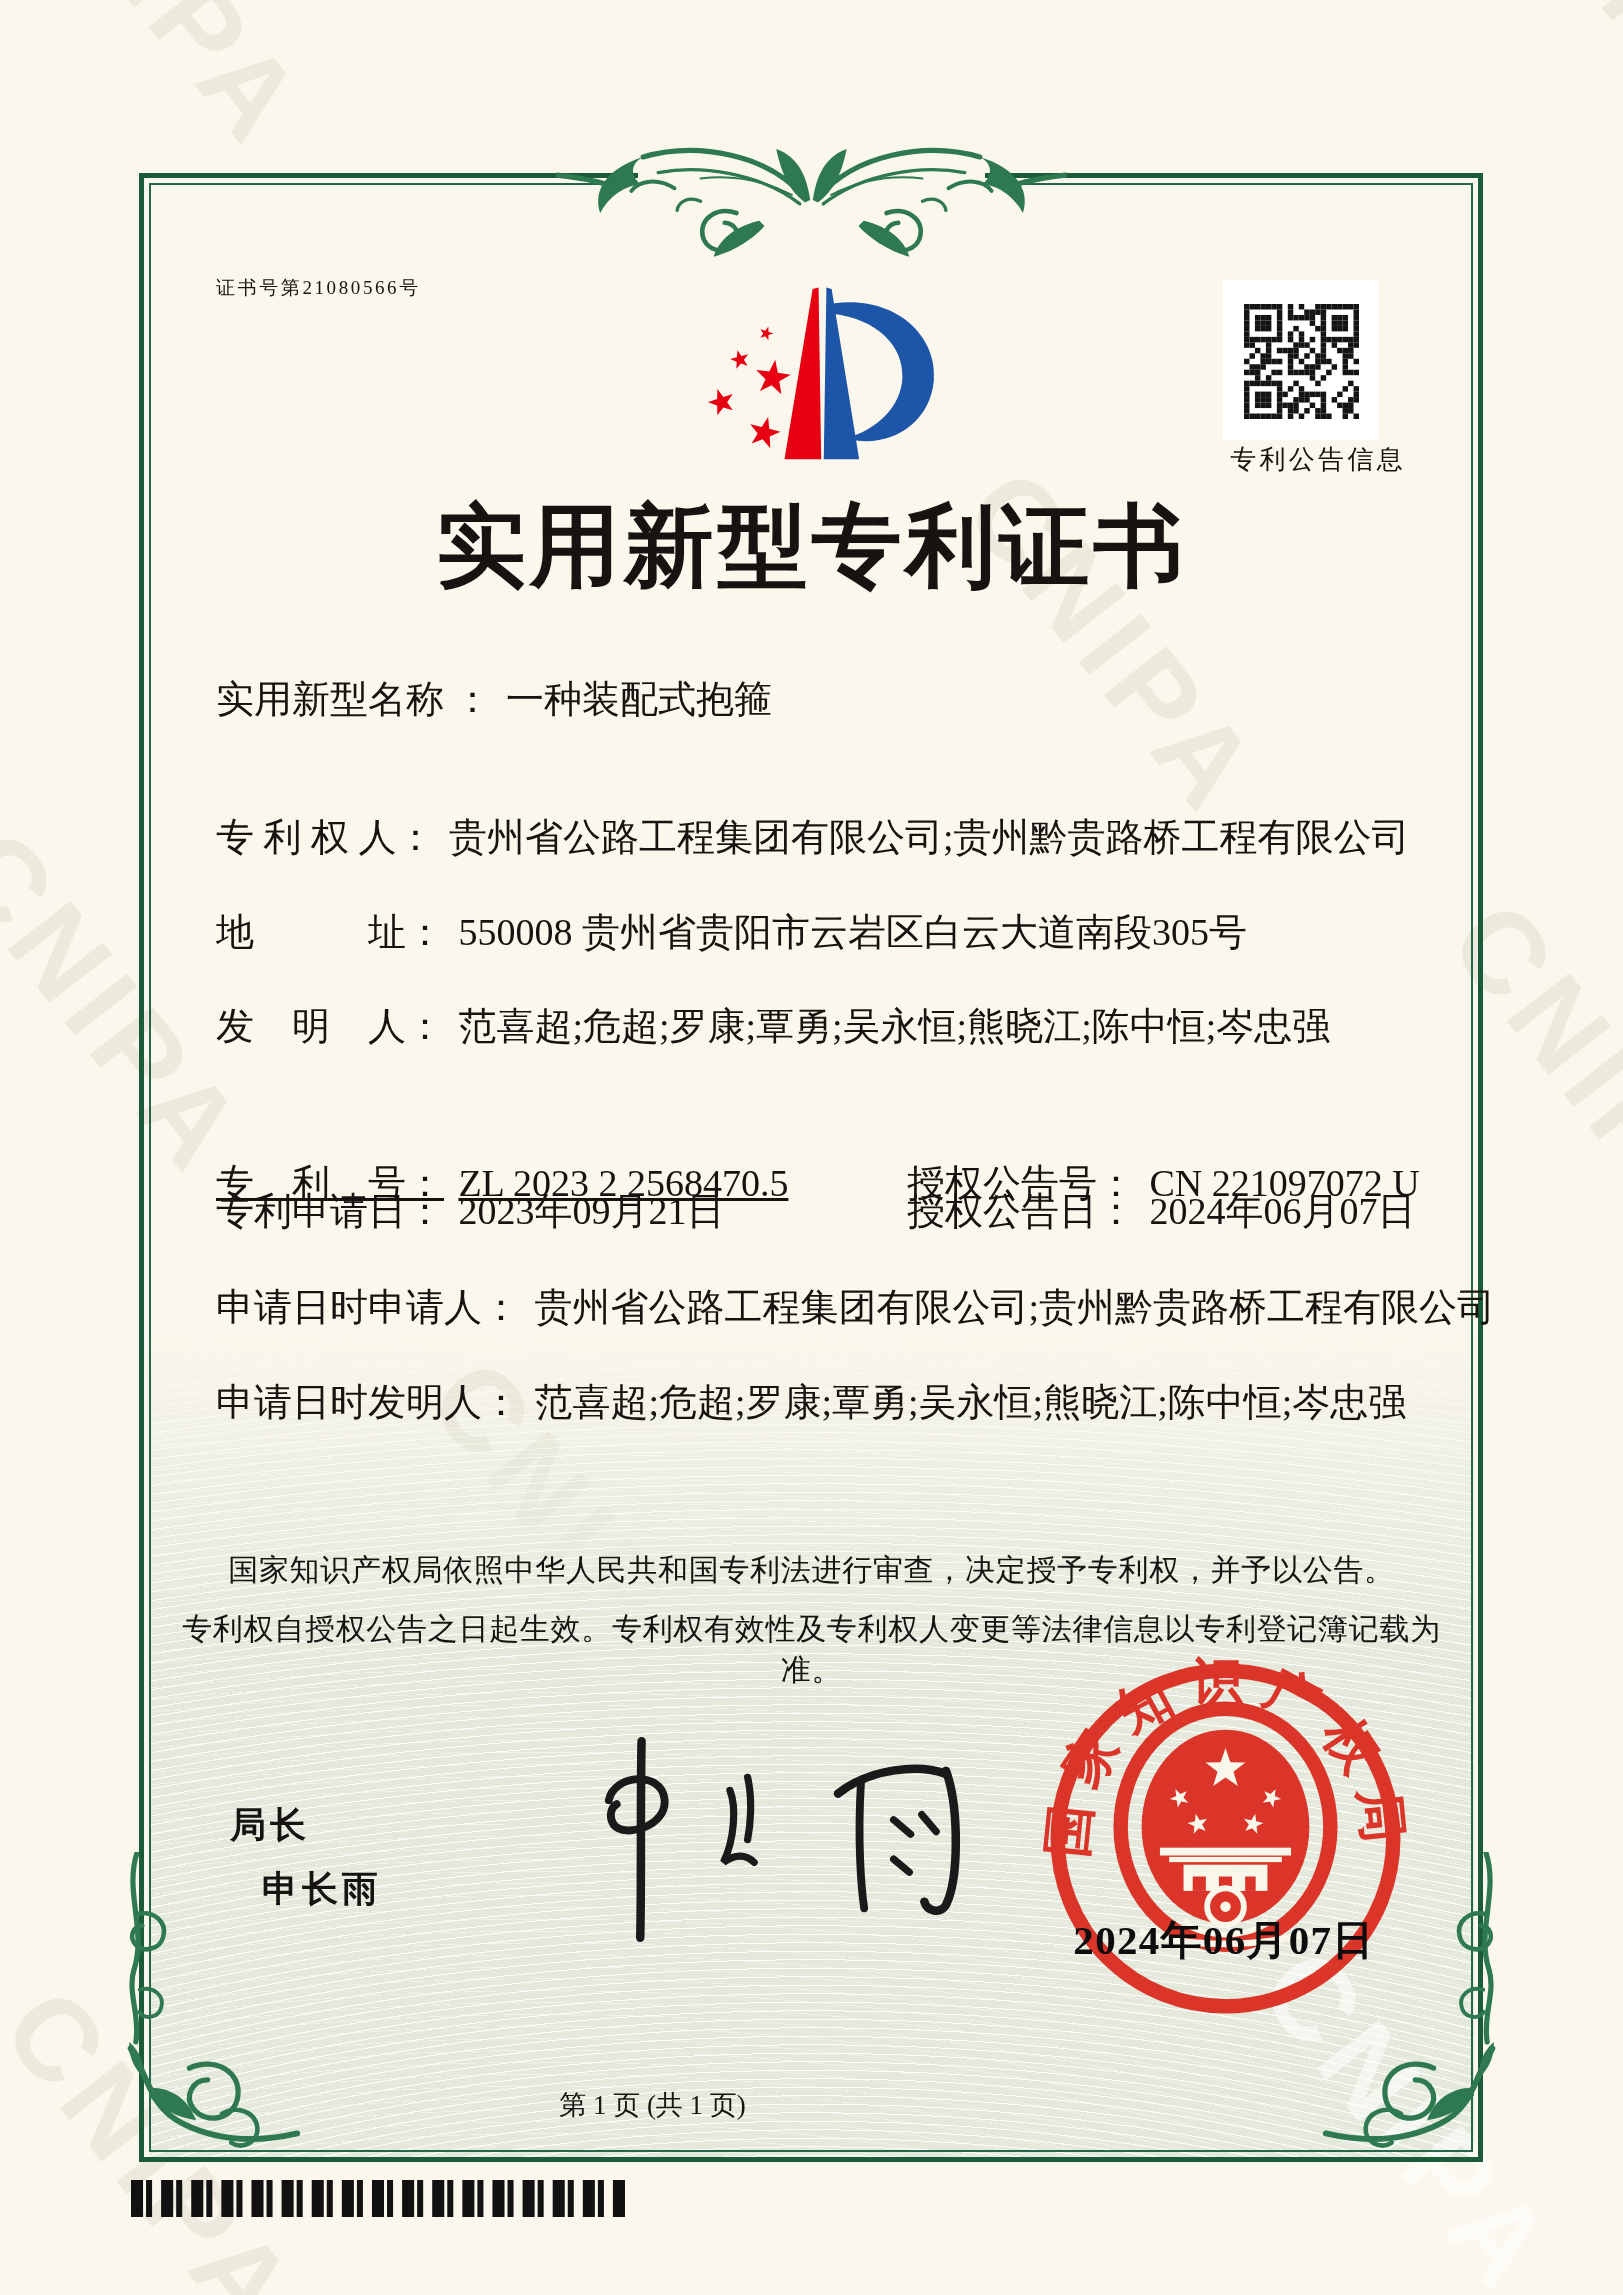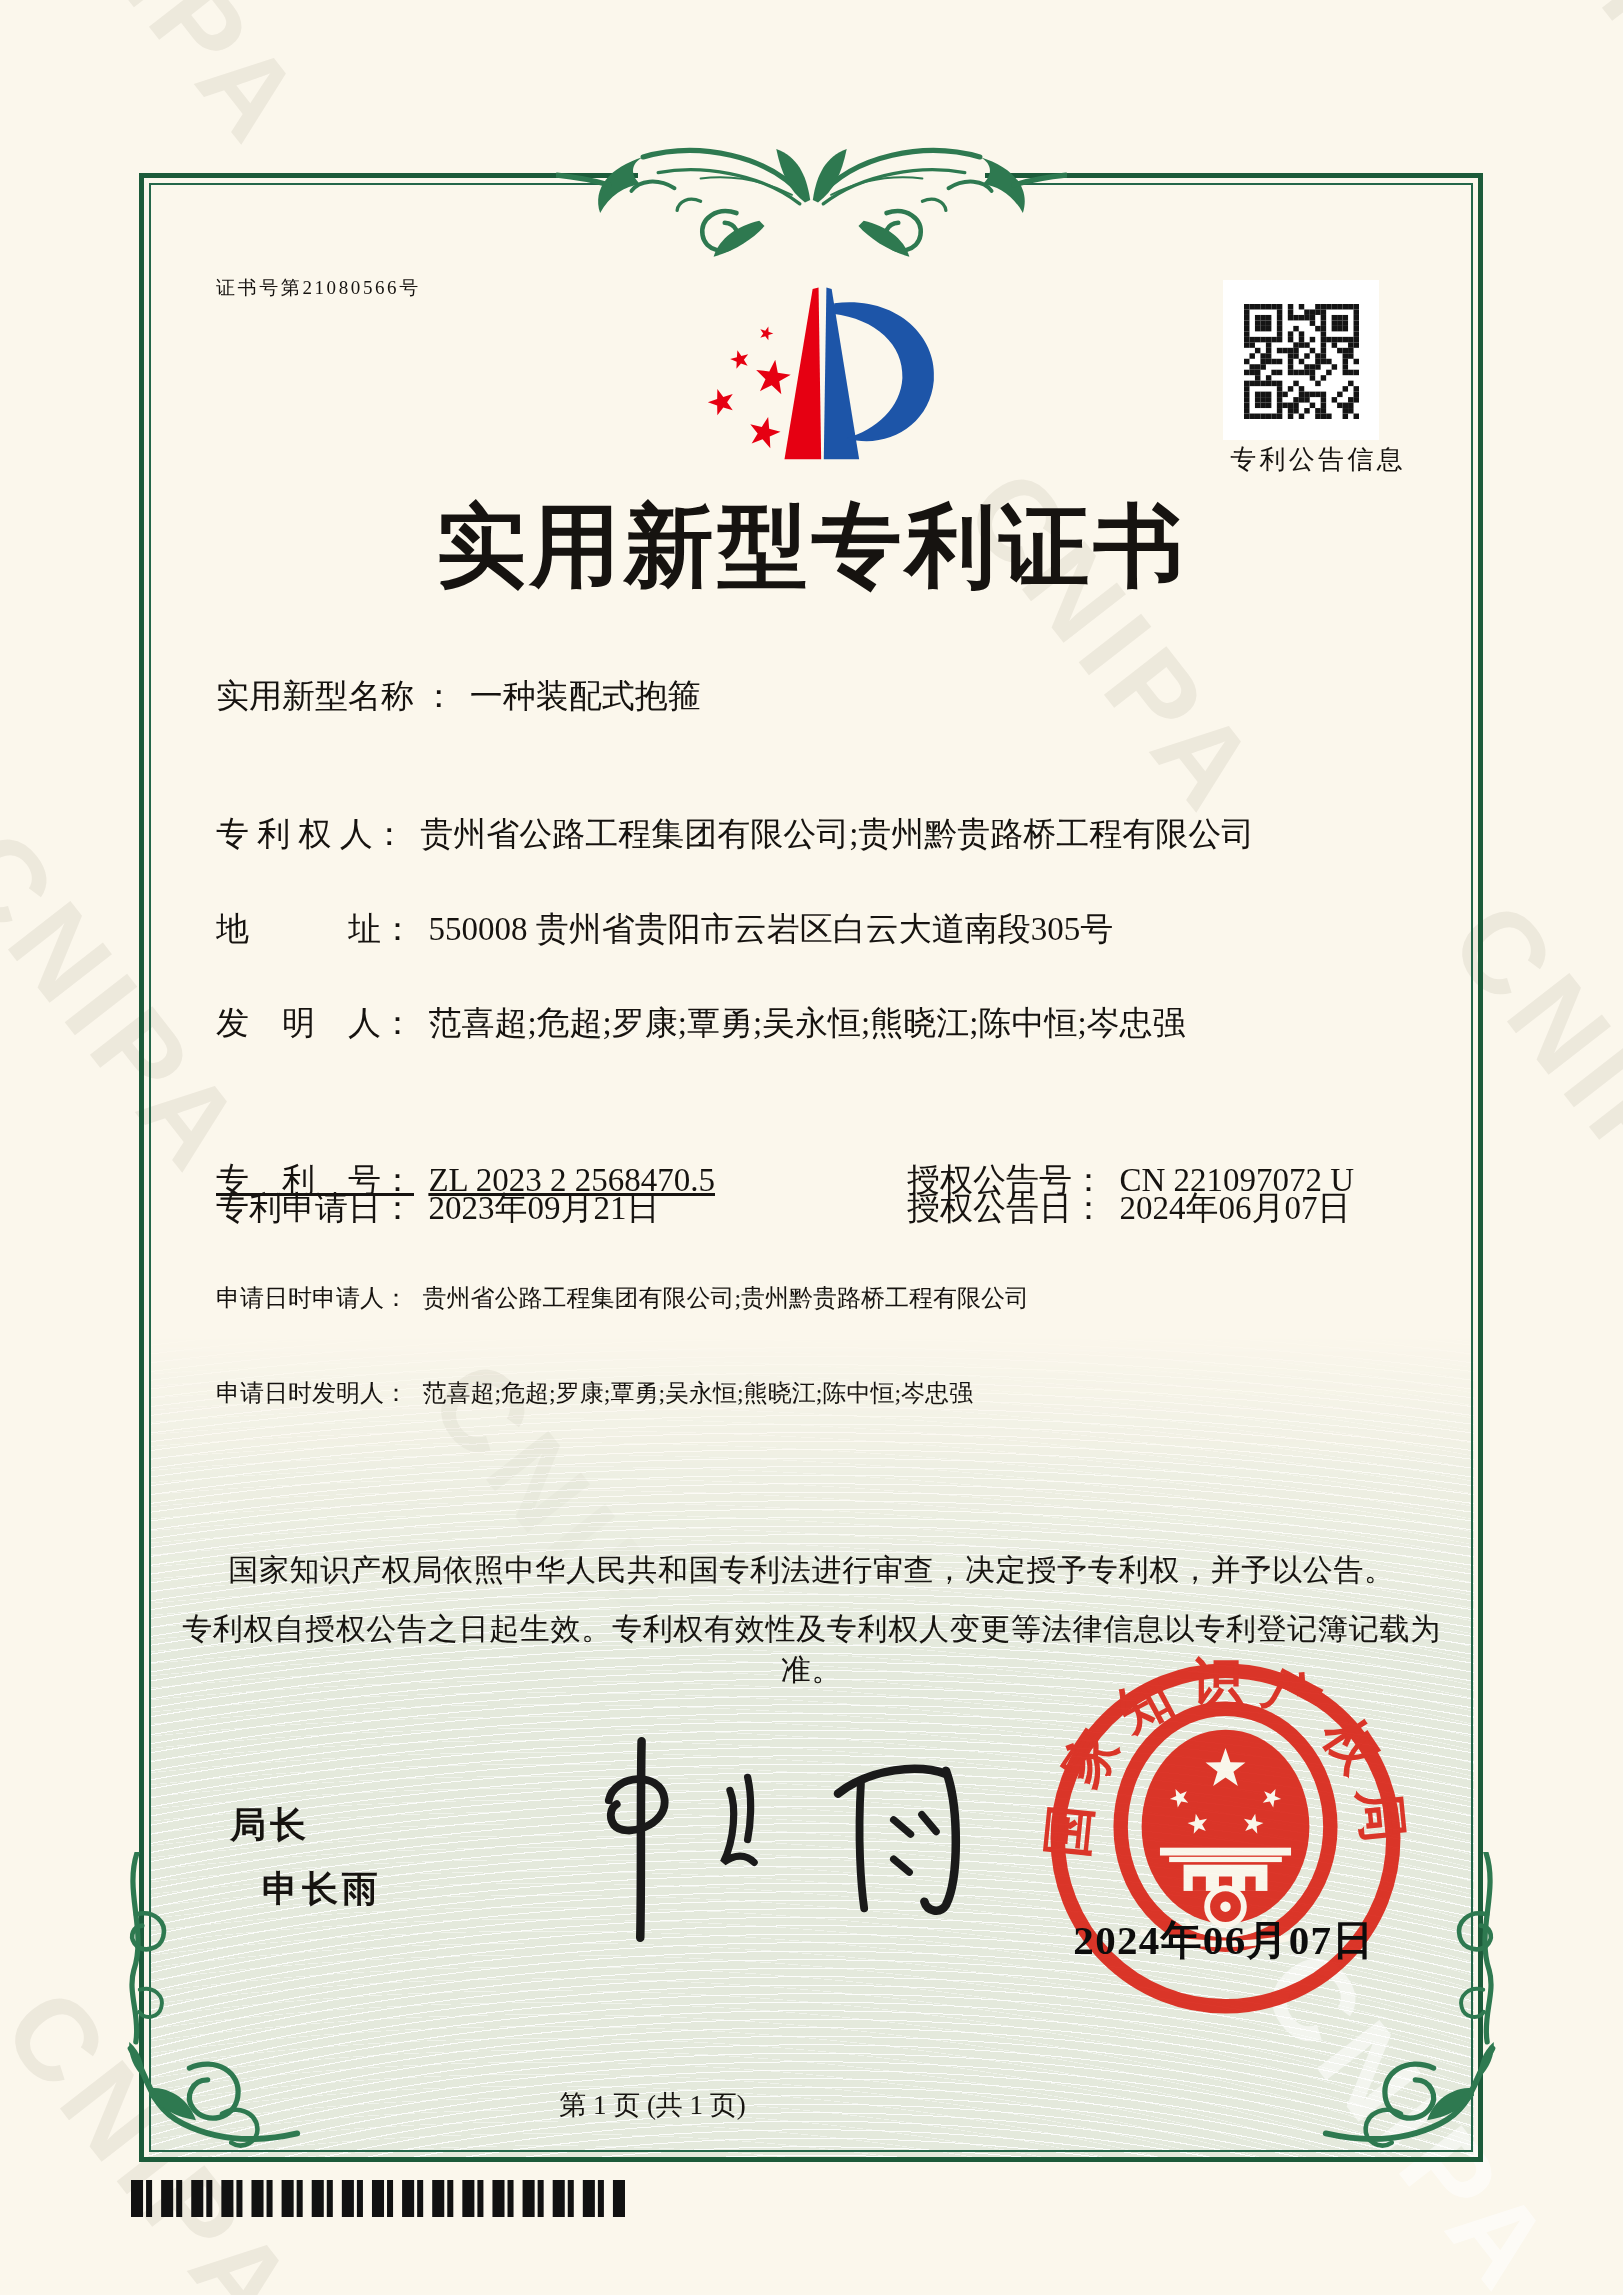--- a/index.html
+++ b/index.html
@@ -53,24 +53,24 @@
     background:#fff;
   }
   .qr-box svg{ position:absolute; left:21px; top:23.6px; }
   .qr-label{ position:absolute; z-index:6; left:1197px; top:442px; width:209px;
     text-align:right; font-size:26px; letter-spacing:3.3px; }
   .doc-title{
     position:absolute; z-index:6; left:0; top:486px; width:1623px; text-align:center;
     font-size:90px; font-weight:bold; letter-spacing:3.9px;
   }
   
-  .row{ position:absolute; z-index:6; left:216px; font-size:33px; white-space:nowrap; }
+  .row{ position:absolute; z-index:6; left:216px; font-size:38px; white-space:nowrap; }
   .row .val{ margin-left:14.4px; }
   .row .pair2{ position:absolute; left:691px; top:0; white-space:nowrap; }
-  .row.small{ font-size:24px; }
+  .row.small{ font-size:38px; }
   
   .legal-line{ position:absolute; z-index:6; left:157px; width:1309px; text-align:center;
     font-size:30px; letter-spacing:0.7px;font-family:Liberation Serif, serif; }
   
   .sig-label{ position:absolute; z-index:7; left:230px;
     font-family:"Liberation Sans","DejaVu Sans",sans-serif; font-weight:600; font-size:36px; letter-spacing:3.9px; }
   .signature{ position:absolute; z-index:7; left:563px; top:1728px; }
   
   .seal{ position:absolute; z-index:6; left:1042px; top:1655px; }
   .seal-date{ position:absolute; z-index:8; left:1021px; top:1913px; width:406px;

